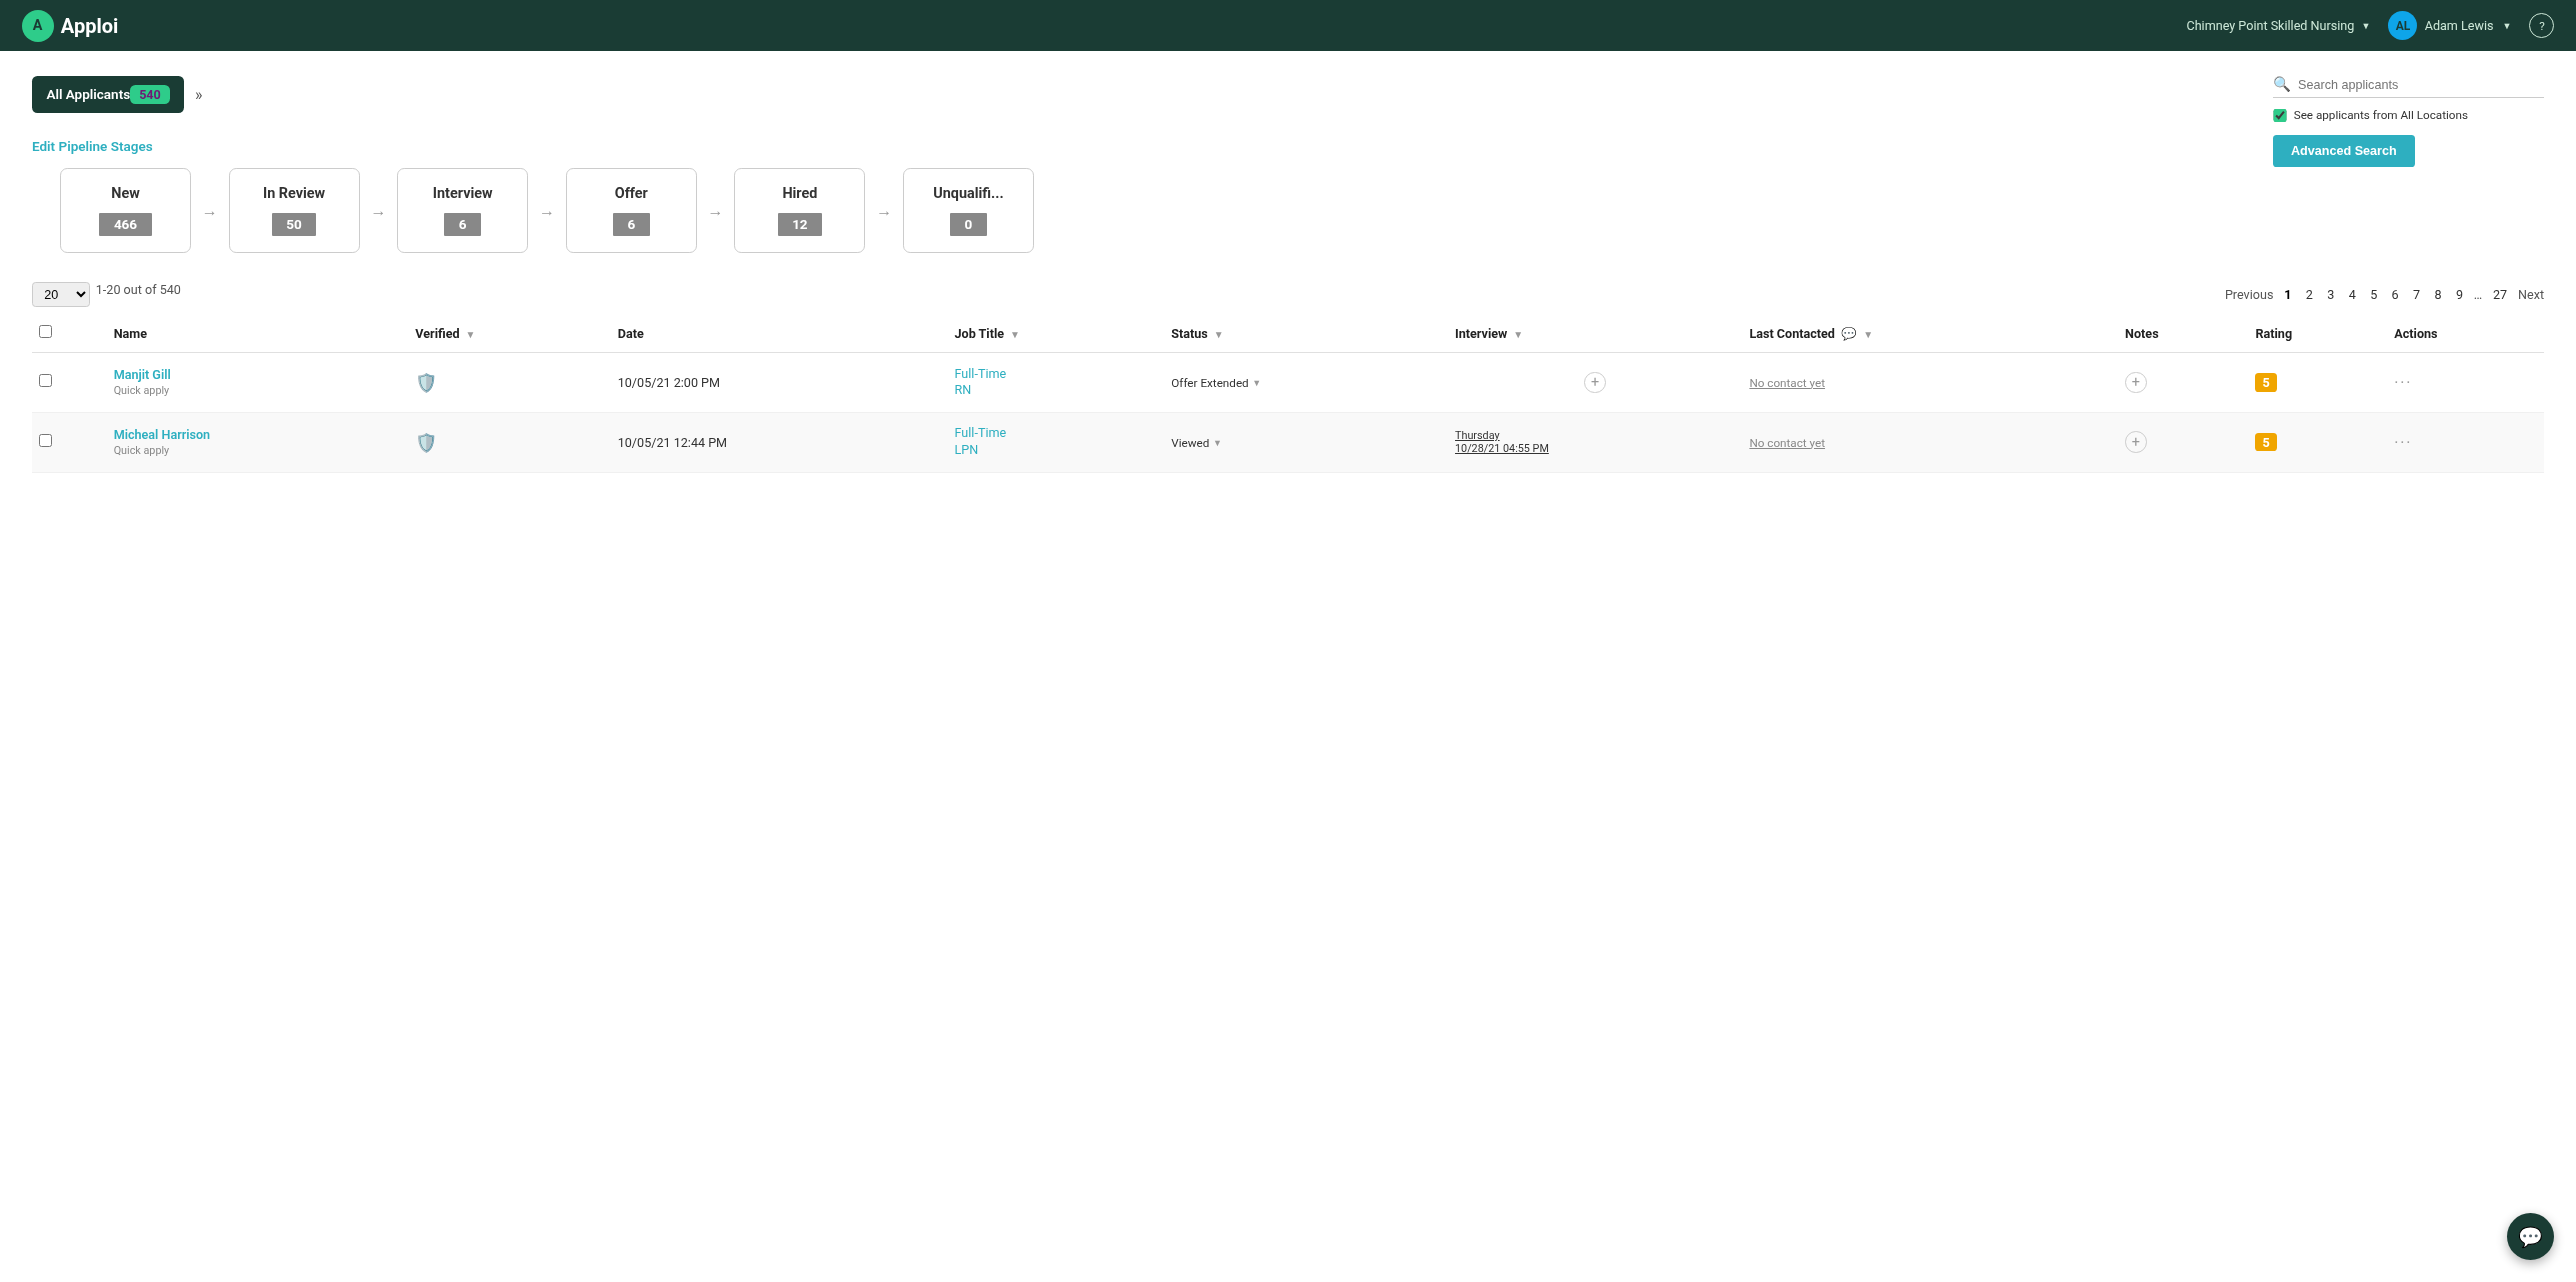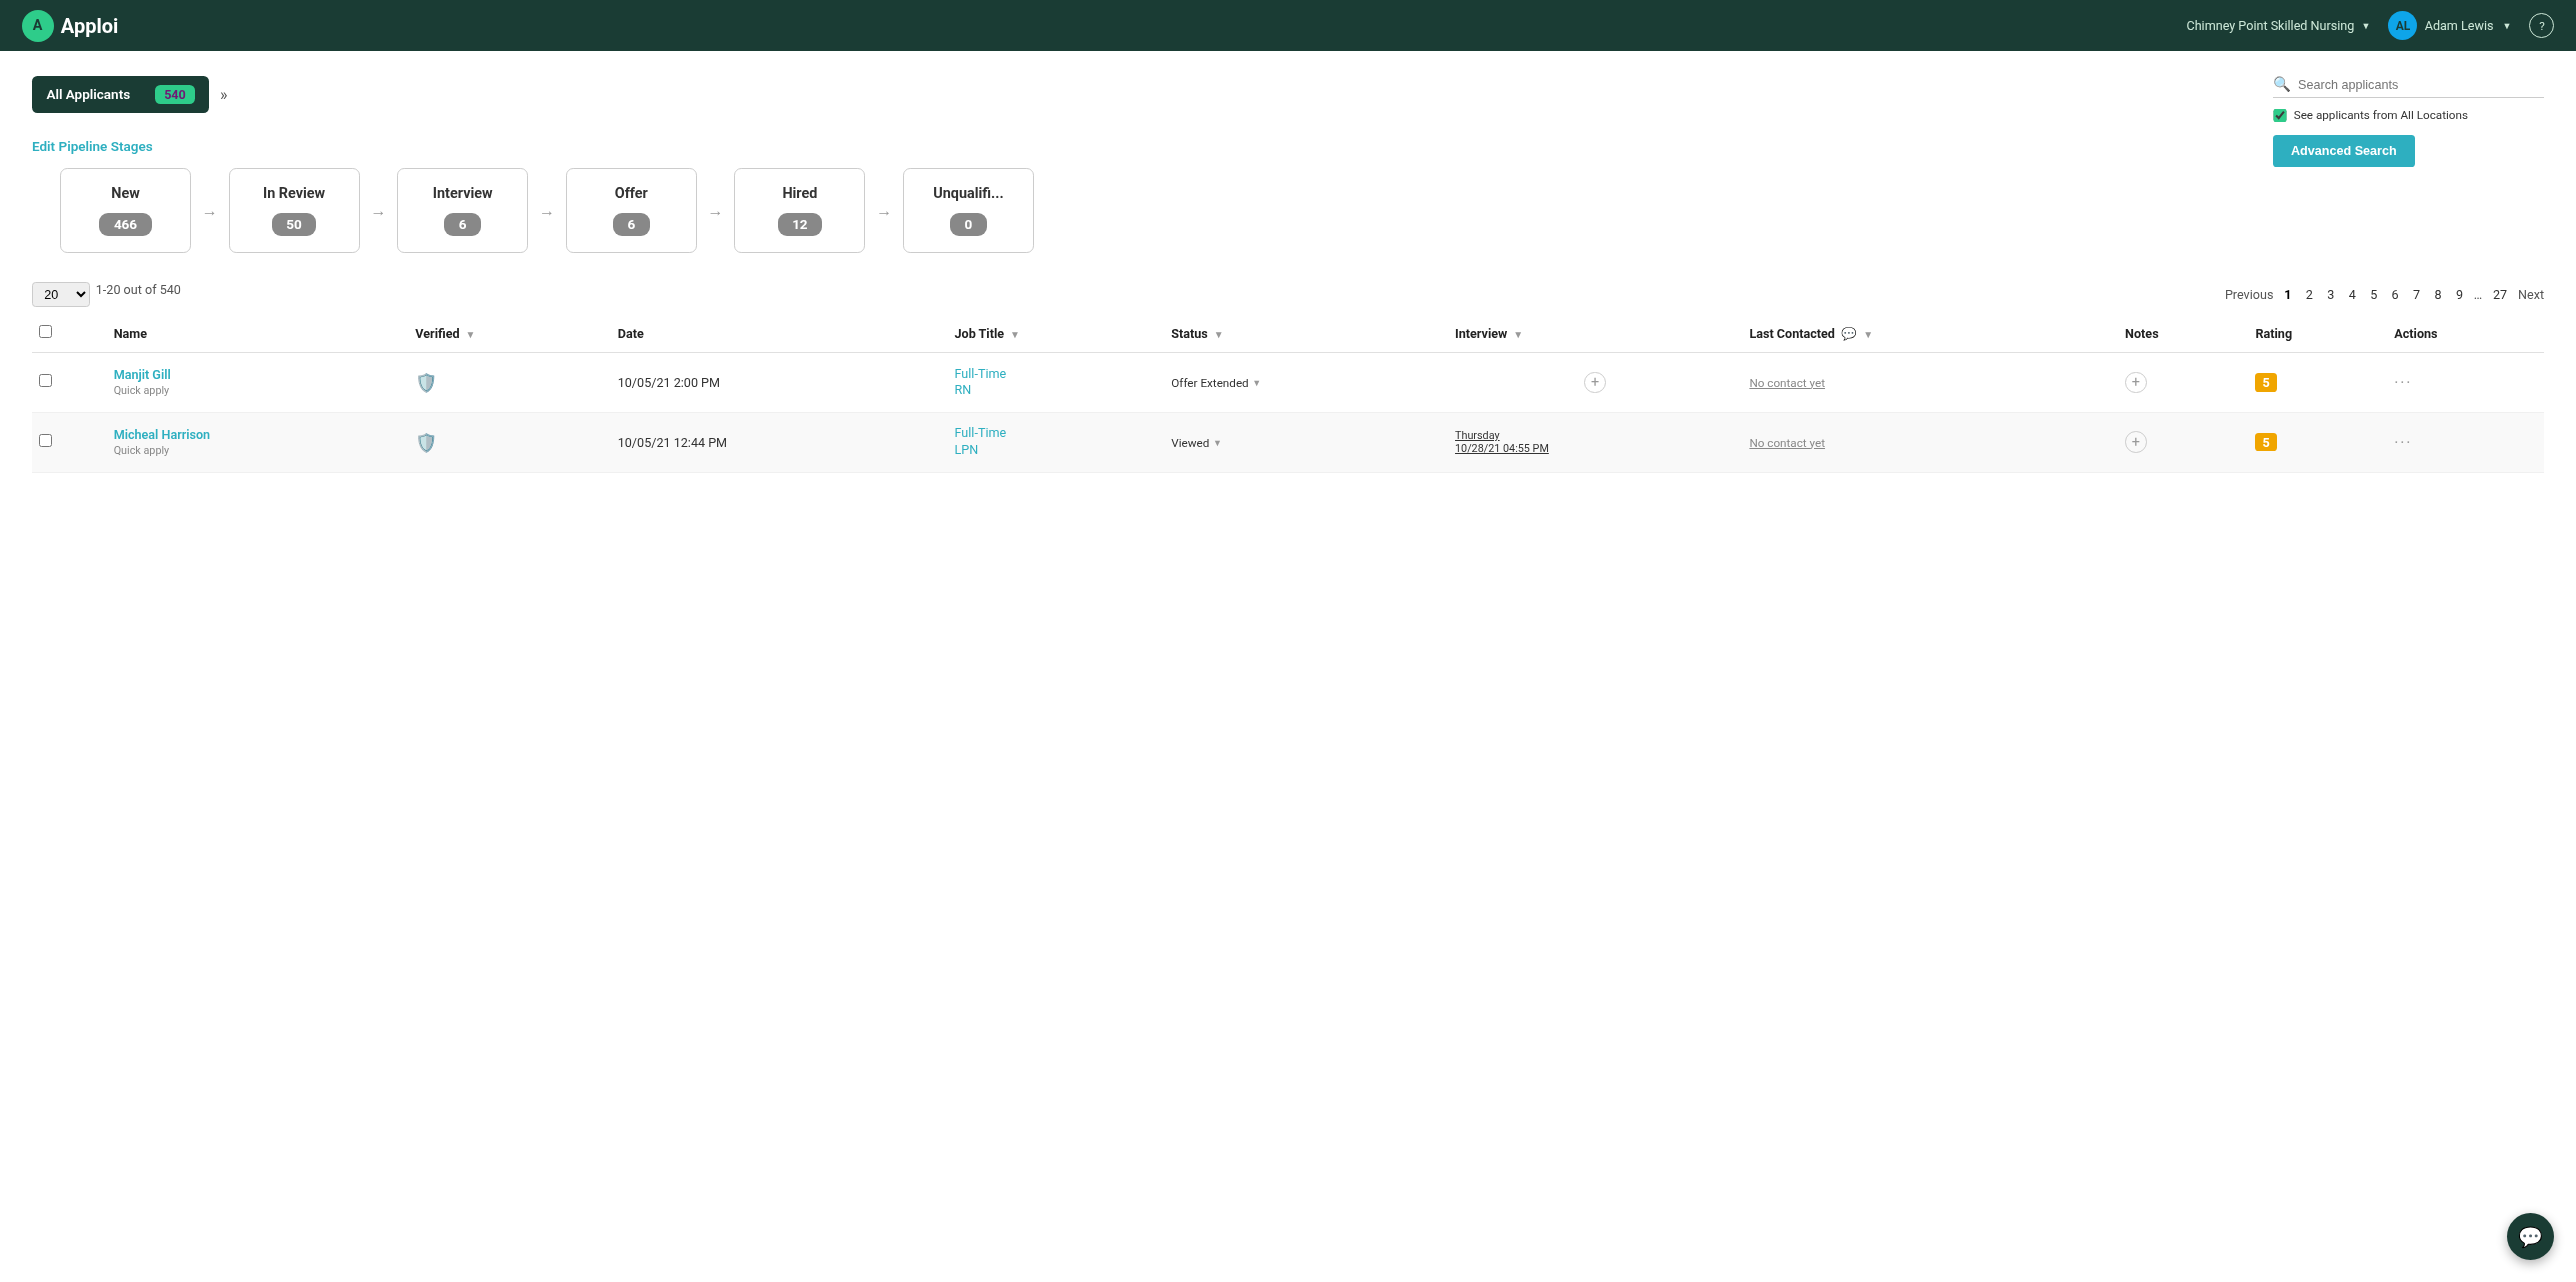--- a/index.html
+++ b/index.html
@@ -86,21 +86,21 @@
     }
 
     
     .filter-bar {
       display: flex;
       align-items: center;
       gap: 10.8px;
       margin-bottom: 25px;
     }
     .all-applicants-btn {
-      display: flex; align-items: center; gap: 25px;
+      display: flex; align-items: center; gap: 0;
       background: #1a3c34;
       color: #fff;
       border-radius: 5.4px;
       padding: 9px 14.4px;
       font-weight: 600;
       font-size: 13.5px;
       cursor: pointer;
     }
     .badge-green {
       background: #2ecc8a;
@@ -178,21 +178,21 @@
       background: #fff;
     }
     .stage-name {
       font-weight: 700;
       font-size: 14.4px;
       margin-bottom: 10.8px;
     }
     .stage-count {
       background: #888;
       color: #fff;
-      border-radius: 9px;
+      border-radius: 1px;
       padding: 3.6px 14.4px;
       font-size: 13.5px;
       font-weight: 700;
       display: inline-block;
     }
     .stage-arrow {
       color: #999;
       font-size: 16px;
     }
 

